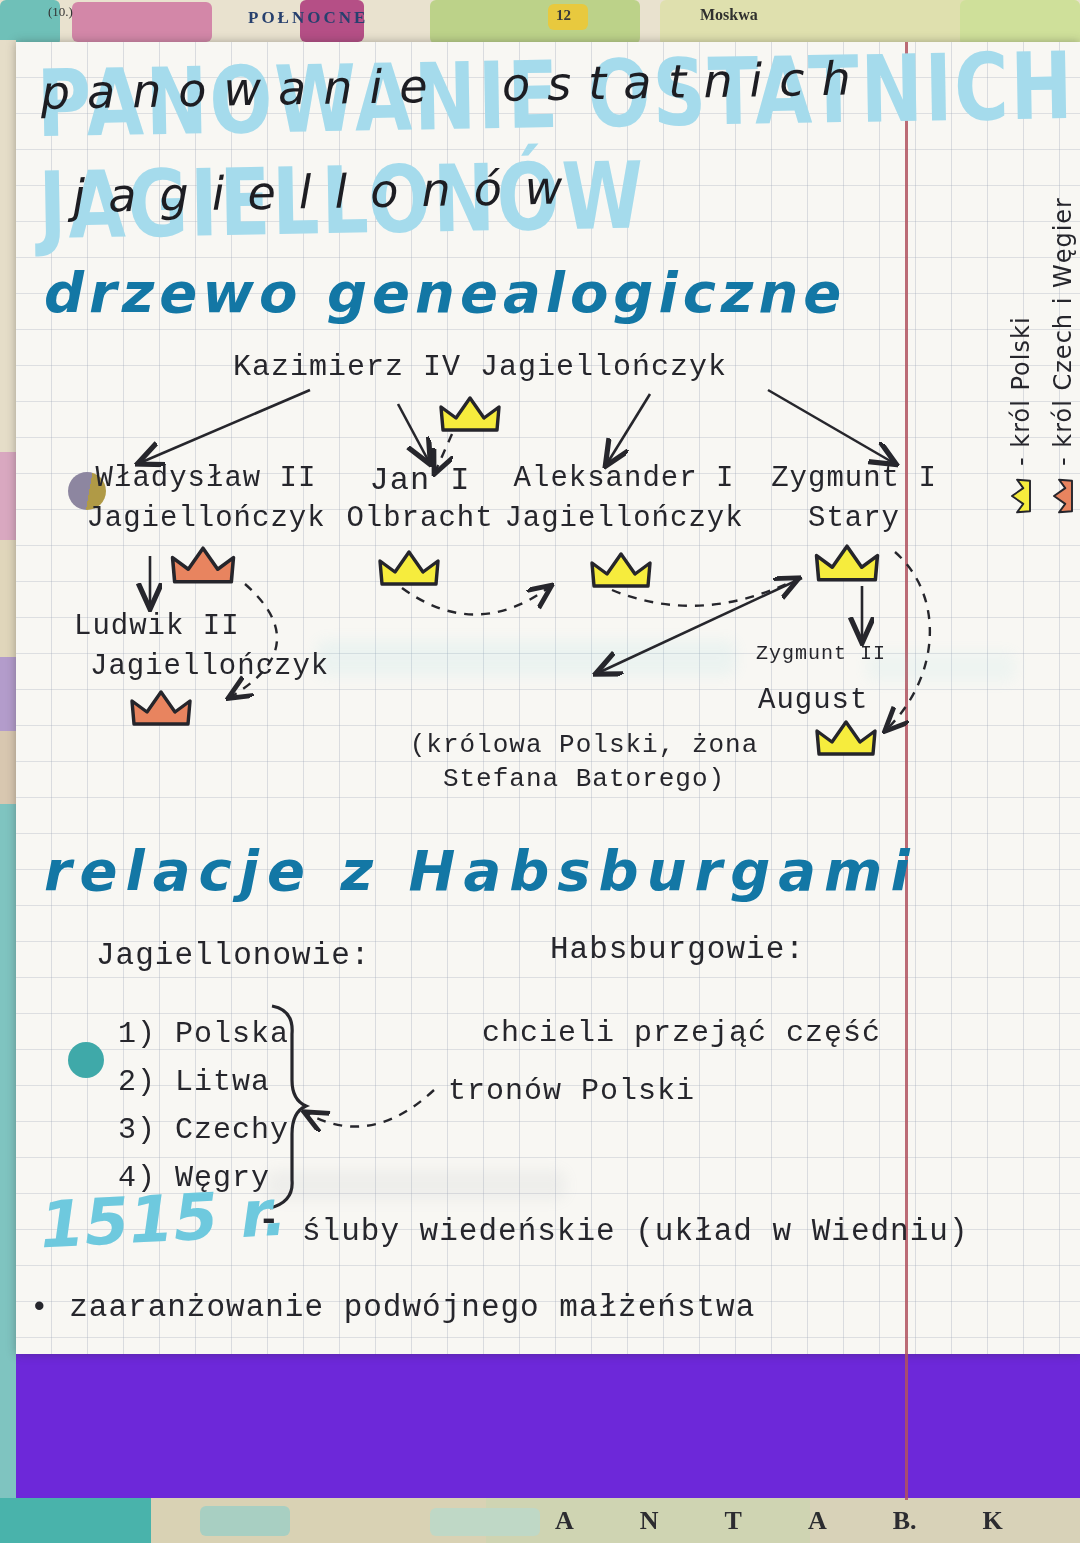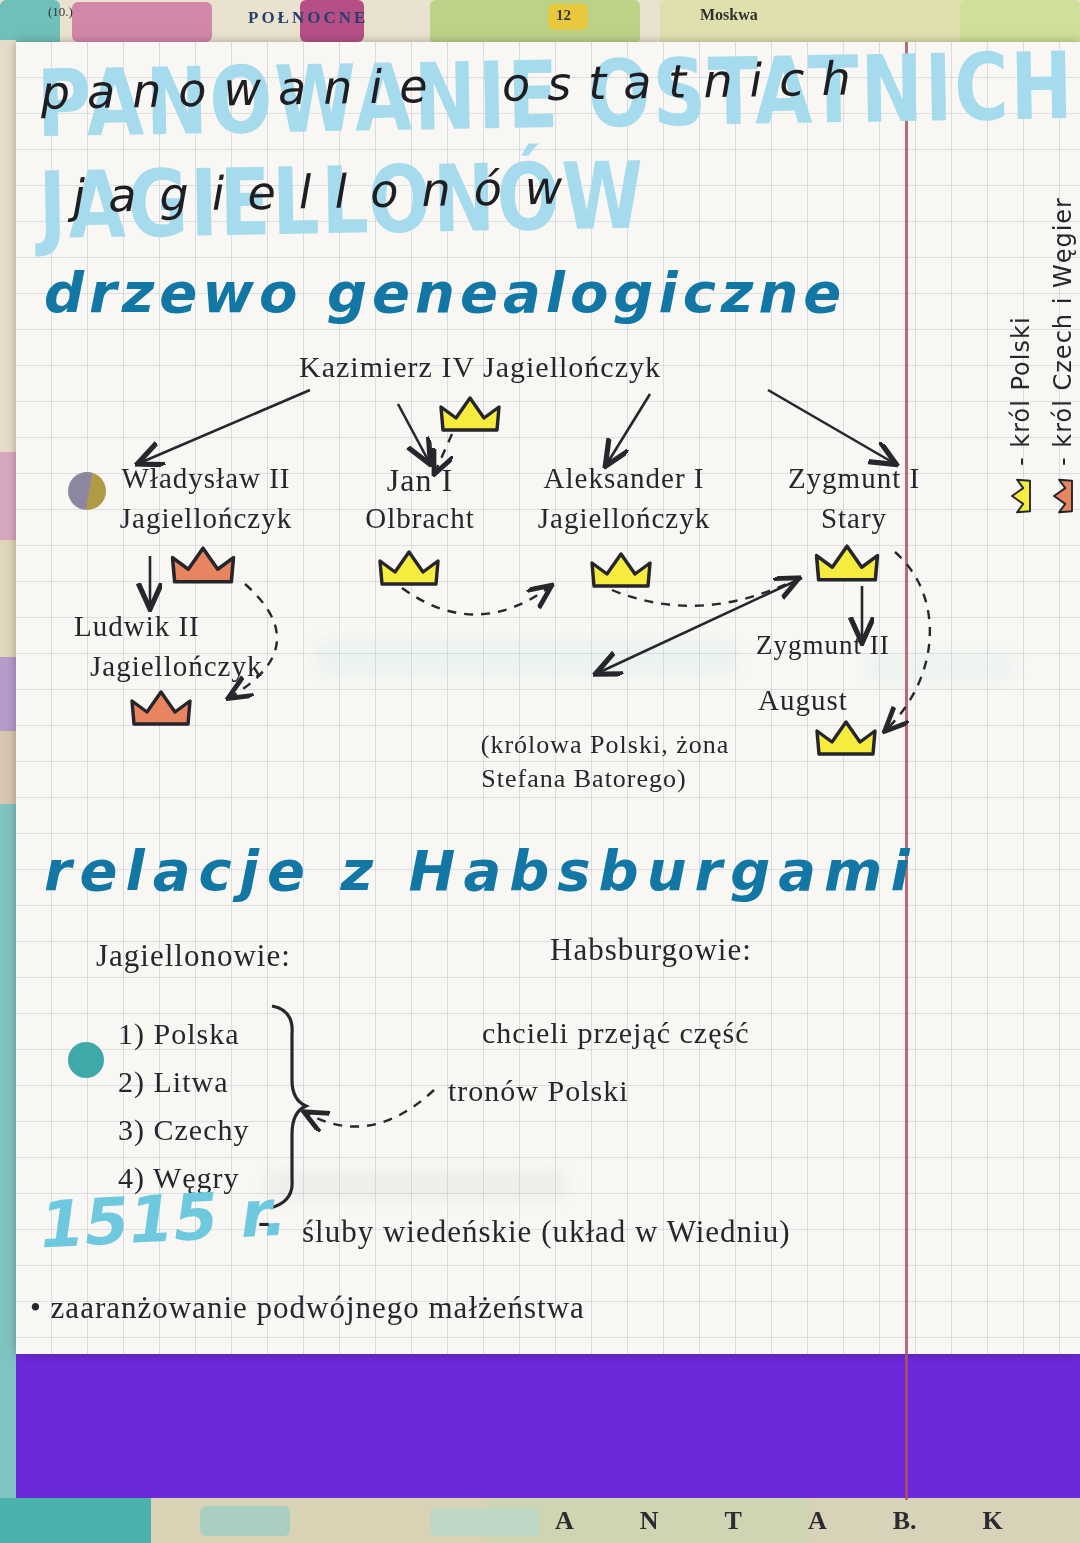--- a/index.html
+++ b/index.html
@@ -19,21 +19,21 @@
   #page{position:absolute;left:16px;top:42px;width:1064px;height:1312px;
     background-color:#f8f7f3;
     background-image:
       repeating-linear-gradient(to right,transparent 0 35px,rgba(158,166,184,.34) 35px 36px),
       repeating-linear-gradient(to bottom,transparent 0 35px,rgba(158,166,184,.30) 35px 36px);
     box-shadow:0 0 9px rgba(40,40,40,.35);}
   #margin-line{position:absolute;left:889px;top:0;width:3px;height:1458px;background:#b0525e;opacity:.85;}
   .hole{position:absolute;border-radius:50%;}
   
   .abs{position:absolute;white-space:nowrap;}
-  .hand{font-family:Liberation Serif, serif;letter-spacing:1px;}
+  .hand{font-family:Liberation Mono, monospace;letter-spacing:1px;}
   .block-title{font-weight:bold;color:#a5dbec;letter-spacing:2px;}
   .script-title{font-style:italic;color:#1d1d22;}
   .teal-head{font-weight:bold;font-style:italic;color:#1377a5;letter-spacing:5px;}
   .year-blue{font-weight:bold;font-style:italic;color:#6ec9de;}
   .center{transform:translateX(-50%);}
   .ghost{position:absolute;background:#7fd0da;filter:blur(7px);border-radius:10px;}
   .bullet-line{position:absolute;font-size:31px;letter-spacing:1px;padding-left:42px;text-indent:-42px;white-space:normal;}
   
   #legend{position:absolute;left:984px;top:472px;width:440px;transform:rotate(-90deg);transform-origin:0 0;}
   .legend-row{display:flex;align-items:center;gap:12px;height:42px;}
@@ -124,27 +124,27 @@
     <svg class="abs" style="left:796px;top:500px;" width="70" height="42" viewBox="0 0 64 40">
       <path class="crown-yellow crown-outline" d="M5 36 L3 13 L18 24 L32 4 L46 24 L61 13 L59 36 Z"></path>
     </svg>
 
     <div class="abs hand" style="left:58px;top:568px;font-size:29px;">Ludwik II</div>
     <div class="abs hand" style="left:74px;top:608px;font-size:29px;">Jagiellończyk</div>
     <svg class="abs" style="left:112px;top:646px;" width="66" height="40" viewBox="0 0 64 40">
       <path class="crown-orange crown-outline" d="M5 36 L3 13 L18 24 L32 4 L46 24 L61 13 L59 36 Z"></path>
     </svg>
 
-    <div class="abs hand" style="left:740px;top:588px;font-size:27px;">Zygmunt II</div>
+    <div class="abs hand" style="left:740px;top:600px;font-size:20px;">Zygmunt II</div>
     <div class="abs hand" style="left:742px;top:642px;font-size:29px;">August</div>
     <svg class="abs" style="left:798px;top:676px;" width="64" height="40" viewBox="0 0 64 40">
       <path class="crown-yellow crown-outline" d="M5 36 L3 13 L18 24 L32 4 L46 24 L61 13 L59 36 Z"></path>
     </svg>
 
-    <div class="abs hand center" style="left:568px;top:688px;font-size:26px;margin-left:21px;">(królowa Polski, żona</div>
+    <div class="abs hand center" style="left:568px;top:688px;font-size:26px;">(królowa Polski, żona</div>
     <div class="abs hand center" style="left:568px;top:722px;font-size:26px;">Stefana Batorego)</div>
 
     <svg width="1064" height="1458" style="position:absolute;left:0;top:0;pointer-events:none;">
       <defs>
         <marker id="ah" markerWidth="11" markerHeight="10" refX="8" refY="4.5" orient="auto">
           <path d="M0,0 L10,4.5 L0,9" fill="none" stroke="#26262c" stroke-width="2"></path>
         </marker>
       </defs>
       <g stroke="#26262c" stroke-width="2.6" fill="none">
         <path d="M294 348 L126 420" marker-end="url(#ah)"></path>

